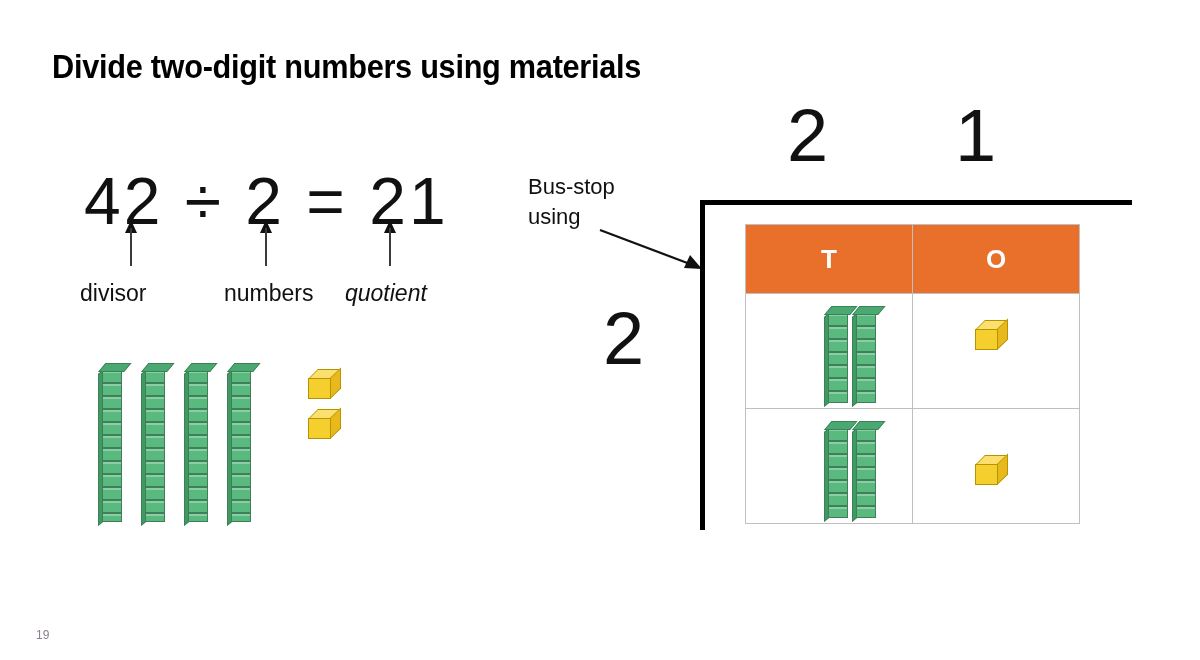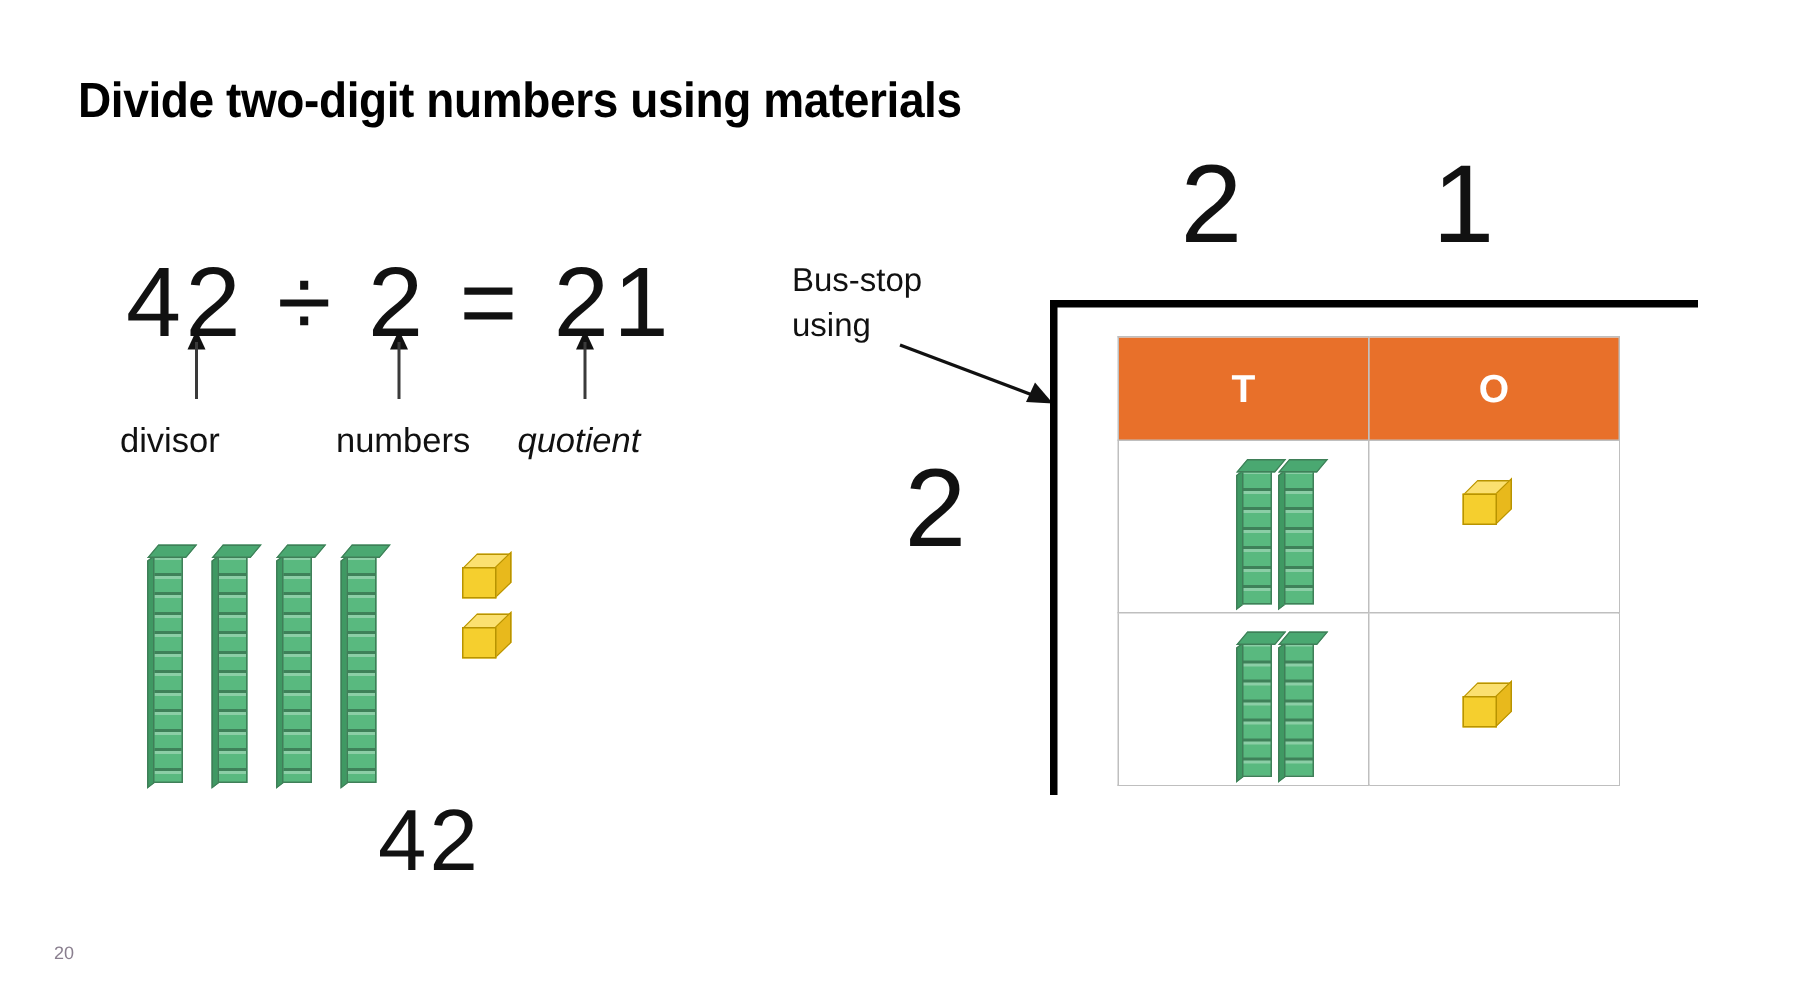--- a/index.html
+++ b/index.html
@@ -325,21 +325,20 @@
     <div class="top"></div>
     <div class="rightf"></div>
     <div class="front"></div>
   </div>
   <div class="cube" style="left:308px; top:409px;">
     <div class="top"></div>
     <div class="rightf"></div>
     <div class="front"></div>
   </div>
 
-  <div class="total-label">42</div>
 
   <div class="callout-text">
     <div>Bus-stop</div>
     <div>using</div>
   </div>
 
   <svg class="callout-arrow" viewBox="0 0 110 46">
     <line x1="2" y1="2" x2="92" y2="36" stroke="#111" stroke-width="2.2"></line>
     <polygon points="92,27 104,41 86,40" fill="#111"></polygon>
   </svg>
@@ -406,15 +405,15 @@
               <div class="top"></div>
               <div class="rightf"></div>
               <div class="front"></div>
             </div>
           </div>
         </td>
       </tr>
     </tbody>
   </table>
 
-  <div class="page-num">20</div>
+  <div class="page-num">19</div>
 
 </div>
 
 </body></html>

